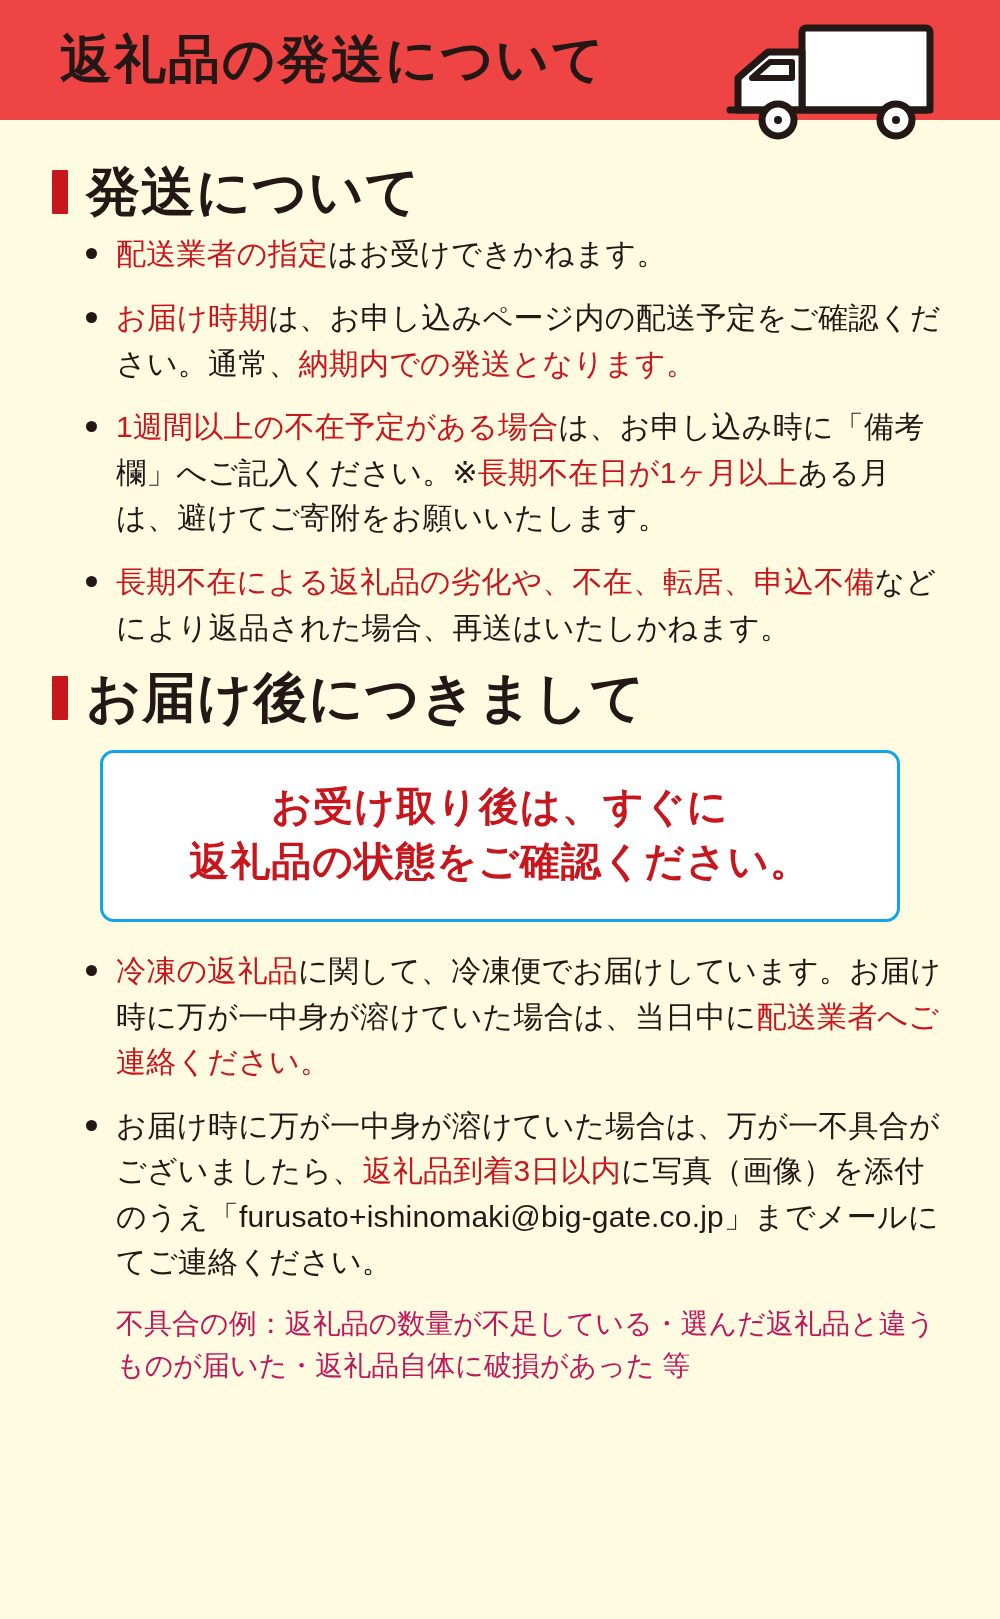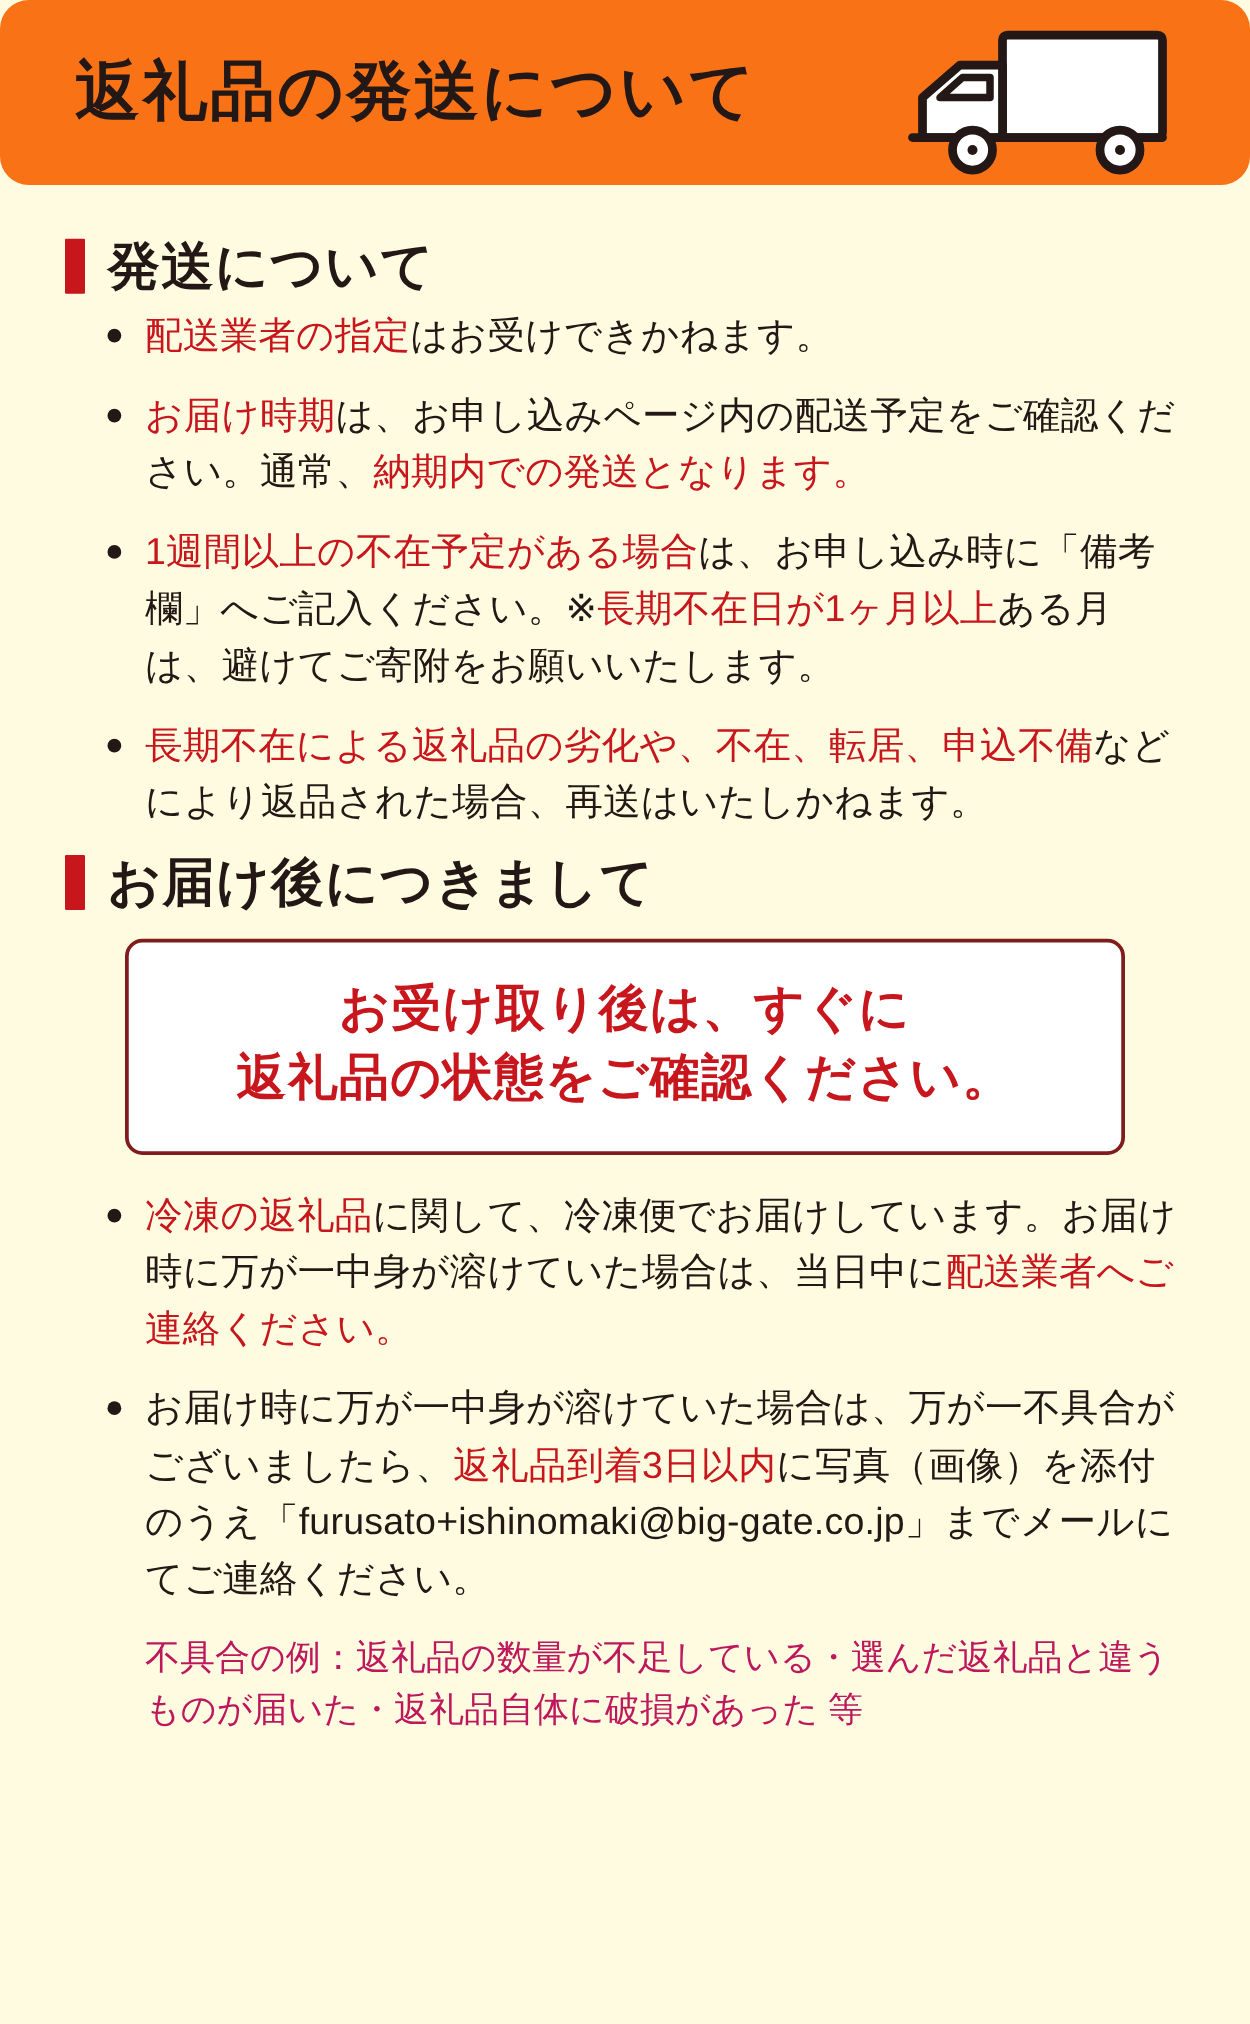--- a/index.html
+++ b/index.html
@@ -18,27 +18,26 @@
     position: relative;
     width: 1000px;
     height: 1619px;
     background: #FFFBE0;
     box-sizing: border-box;
   }
 
   
   .header {
     position: relative;
-    height: 148px;
-    background: #f97316;
+    height: 120px;
+    background: #ef4444;
     display: flex;
     align-items: center;
     padding: 0 40px 0 60px;
     box-sizing: border-box;
-    border-radius: 23px;
   }
   .header-title {
     font-size: 52px;
     font-weight: 700;
     letter-spacing: 2px;
     color: #231815;
     line-height: 1.1;
     white-space: nowrap;
   }
   .truck-icon {
@@ -60,21 +59,21 @@
     margin-bottom: 10px;
   }
   .section-bar {
     width: 16px;
     height: 44px;
     background: #C8161D;
     flex: 0 0 auto;
     border-radius: 1px;
   }
   .section-title {
-    font-size: 42px;
+    font-size: 54px;
     font-weight: 700;
     color: #231815;
     letter-spacing: 1px;
     line-height: 1.1;
   }
 
   
   ul.bullets {
     list-style: none;
     margin: 0;
@@ -106,21 +105,21 @@
     line-height: 1.5;
     font-weight: 500;
     color: #be185d;
     margin: 6px 0 0 64px;
     padding-right: 10px;
   }
 
   
   .callout {
     margin: 22px 48px 26px 48px;
-    border: 3px solid #7f1d1d;
+    border: 3px solid #0ea5e9;
     border-radius: 14px;
     background: #FFFFFF;
     padding: 26px 20px 30px 20px;
     text-align: center;
   }
   .callout-line {
     color: #C8161D;
     font-size: 40px;
     font-weight: 700;
     line-height: 1.38;

